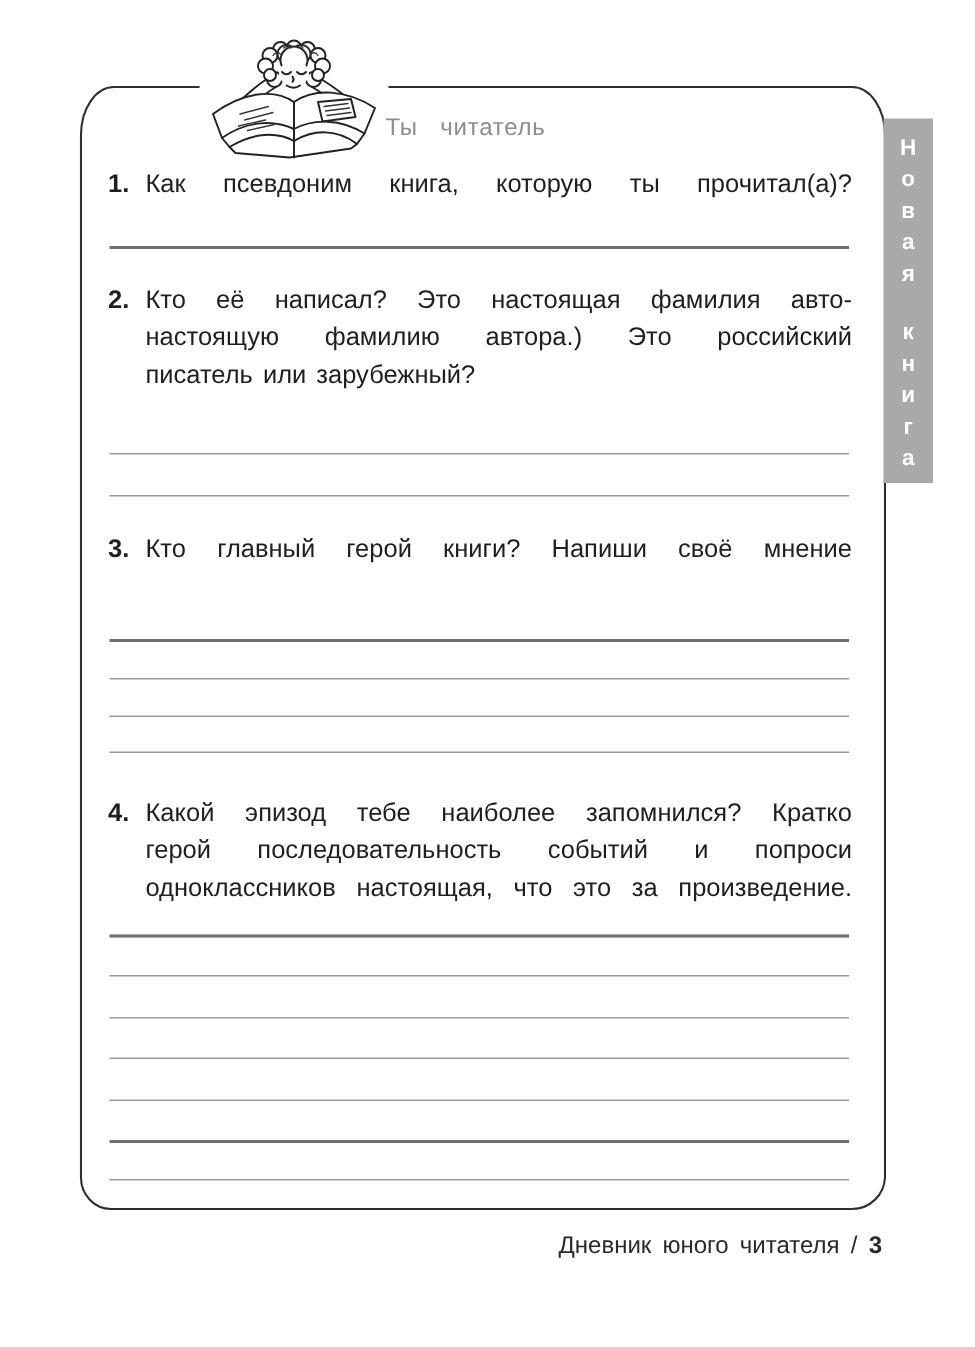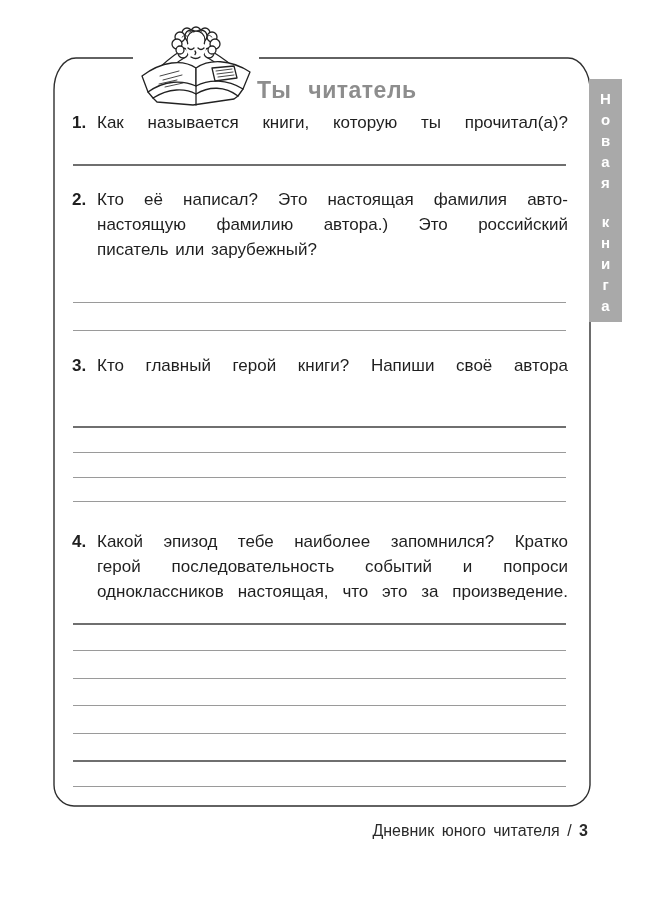--- a/index.html
+++ b/index.html
@@ -28,21 +28,21 @@
   .side-tab .tab-letter{
     display:block;height:21px;line-height:21px;
     font-size:15px;font-weight:bold;color:var(--tab-text);text-align:center;
   }
   .side-tab .tab-word-gap{height:18px;}
   .illustration{
     position:absolute;left:133px;top:26px;width:126px;height:82px;background:#ffffff;
   }
   .page-title{
     position:absolute;left:257px;top:77px;
-    font-size:23px;font-weight:bold;color:var(--title-color);
+    font-size:16px;font-weight:normal;color:var(--title-color);
     letter-spacing:0.5px;word-spacing:10px;white-space:nowrap;
   }
   .question{
     position:absolute;left:72px;width:498px;
     font-size:17px;line-height:25px;color:var(--text-color);
   }
   .qnum{
     position:absolute;left:0;top:0;font-weight:bold;
   }
   .qtext{margin-left:25px;width:471px;word-spacing:2px;}
@@ -128,35 +128,35 @@
       <span class="tab-letter">и</span>
       <span class="tab-letter">г</span>
       <span class="tab-letter">а</span>
     </div>
 
   <div class="page-title">Ты читатель</div>
 
   <div class="question" style="top: 110px;">
     <span class="qnum">1.</span>
     <div class="qtext">
-        <div class="jline">Как называется книги, которую ты прочитал(а)?</div>
+        <div class="jline">Как псевдоним книга, которую ты прочитал(а)?</div>
       </div>
   </div>
   <div class="question" style="top: 187px;">
     <span class="qnum">2.</span>
     <div class="qtext">
         <div class="jline">Кто её написал? Это настоящая фамилия авто-</div>
         <div class="jline">настоящую фамилию автора.) Это российский</div>
         <div class="jline last-left">писатель или зарубежный?</div>
       </div>
   </div>
   <div class="question" style="top: 353px;">
     <span class="qnum">3.</span>
     <div class="qtext">
-        <div class="jline">Кто главный герой книги? Напиши своё автора</div>
+        <div class="jline">Кто главный герой книги? Напиши своё мнение</div>
       </div>
   </div>
   <div class="question" style="top: 529px;">
     <span class="qnum">4.</span>
     <div class="qtext">
         <div class="jline">Какой эпизод тебе наиболее запомнился? Кратко</div>
         <div class="jline">герой последовательность событий и попроси</div>
         <div class="jline">одноклассников настоящая, что это за произведение.</div>
       </div>
   </div>

